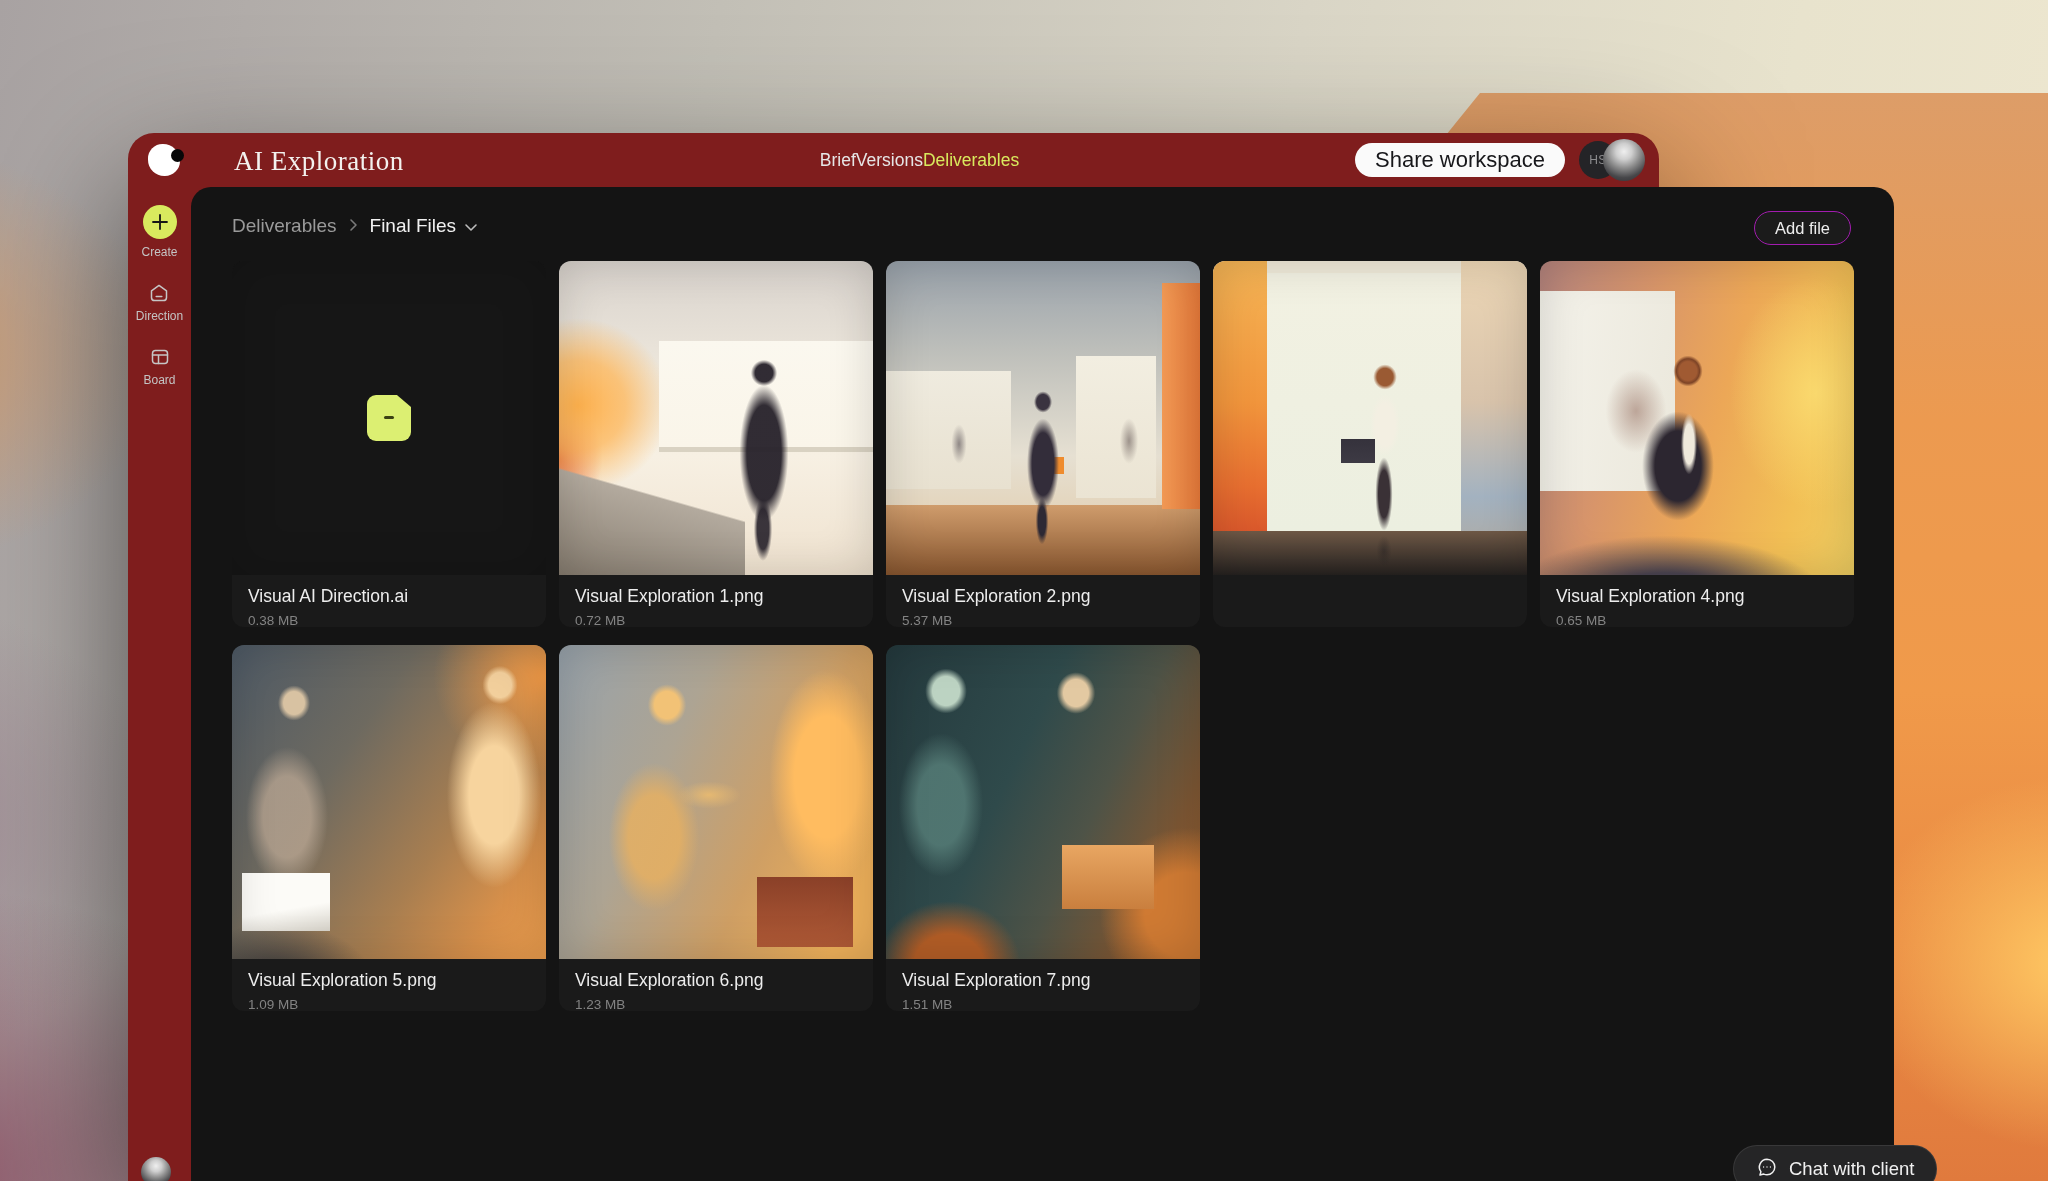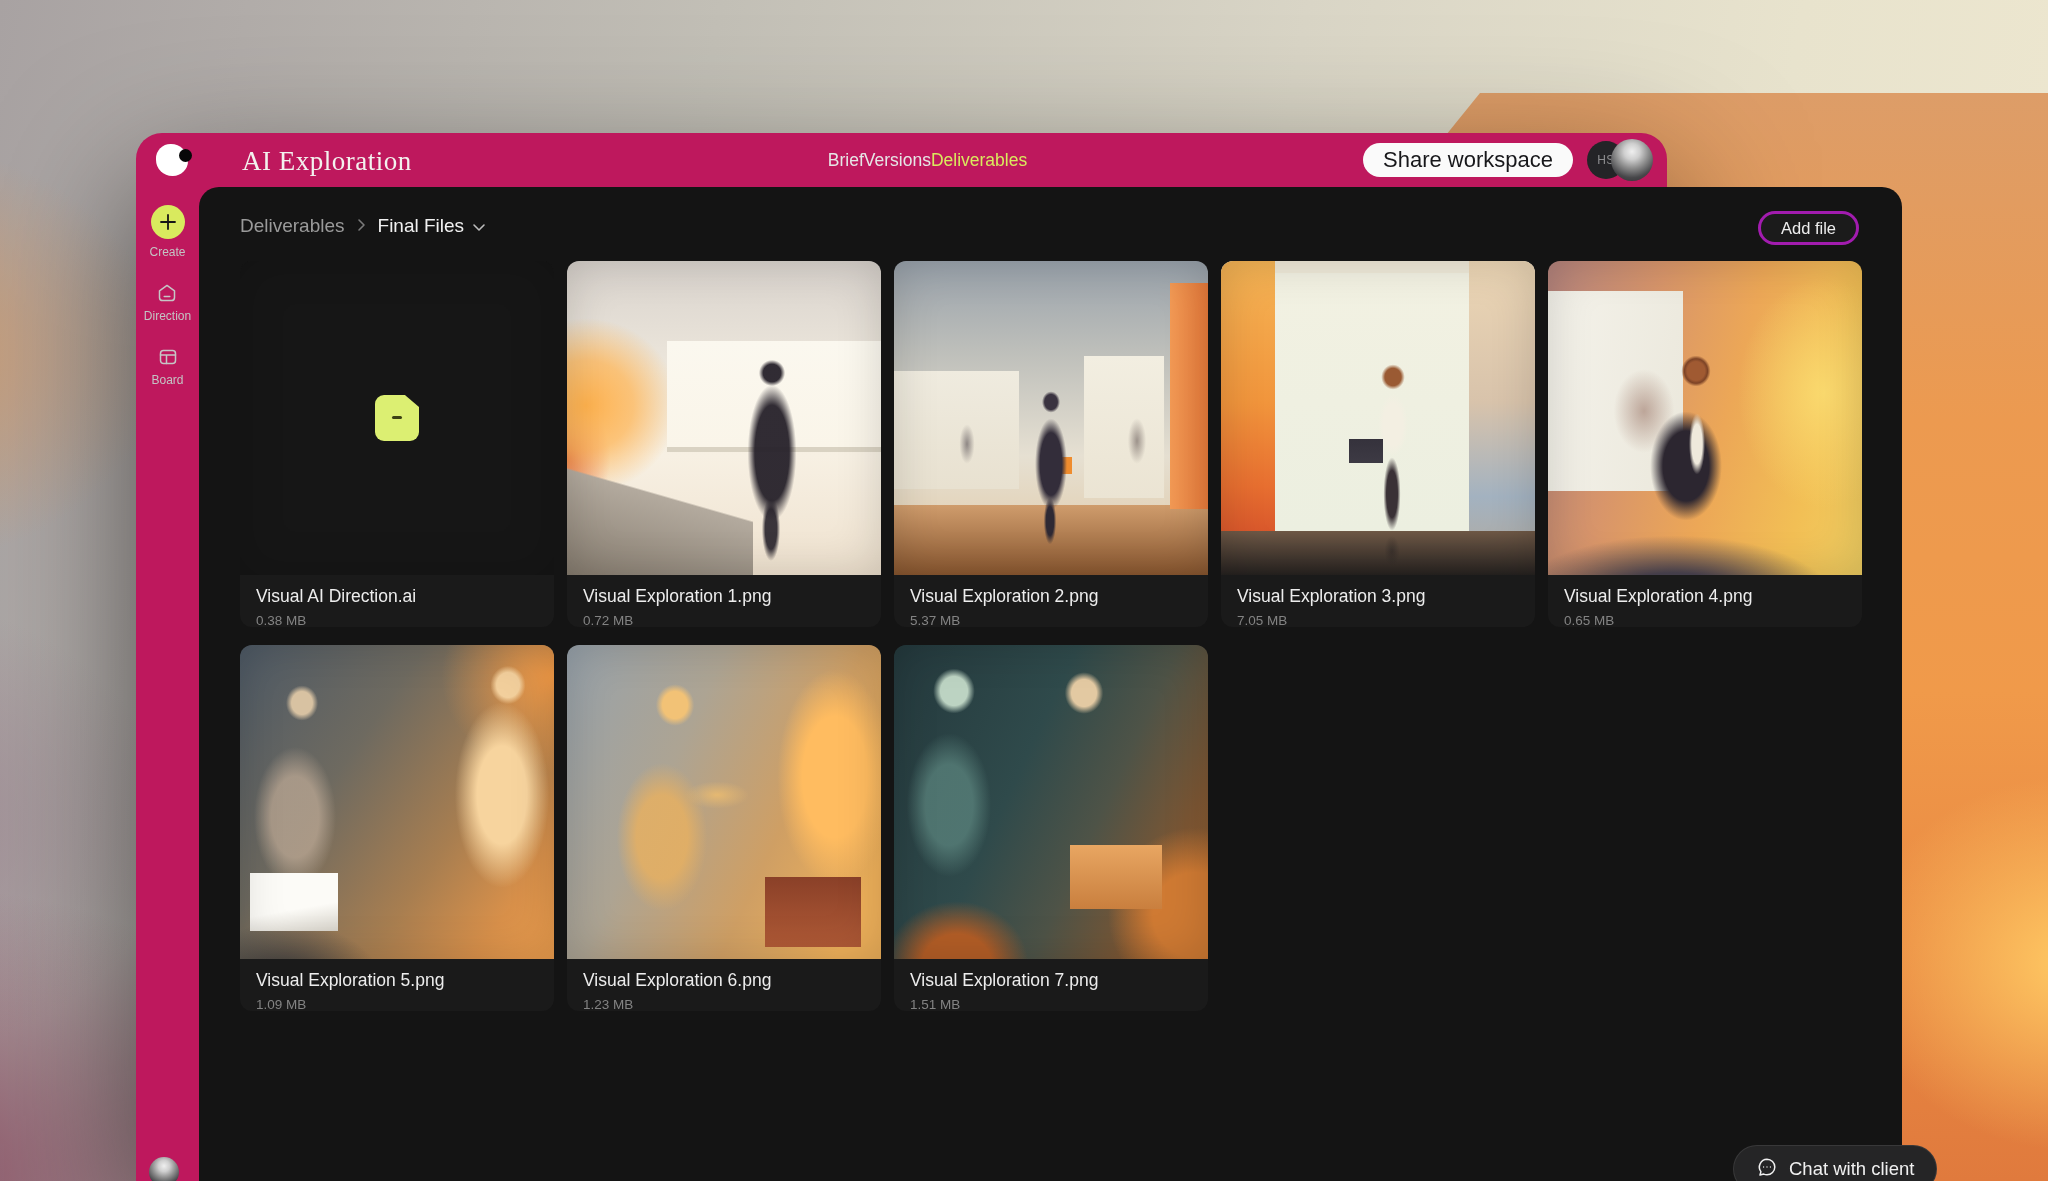--- a/index.html
+++ b/index.html
@@ -12,22 +12,22 @@
       radial-gradient(420px 330px at -6% 70%, #9d8892 0%, rgba(157,136,146,0) 70%),
       radial-gradient(380px 300px at -5% 30%, #d09a6c 0%, rgba(208,154,108,0) 70%),
       linear-gradient(100deg,#a8a2a2 0%,#c2bfb6 32%,#d9d5c6 58%,#e8e3cd 80%,#efe8d0 100%);}
   .wall-block{position:absolute;left:1446px;top:93px;right:0;bottom:0;
     clip-path:polygon(34px 0,100% 0,100% 100%,0 100%,0 42px);
     background:
       radial-gradient(300px 260px at 104% 80%, #ffc963 0%, rgba(255,201,99,0) 72%),
       linear-gradient(180deg,#dd9d68 0%,#ec9a50 30%,#f09a4a 55%,#ea8a43 78%,#e07a3d 100%);}
 
   
-  .window{position:absolute;left:136px;top:133px;width:1531px;height:1048px;
-    background:#be185d;border-radius:26px 26px 0 0;box-shadow:0 50px 140px rgba(0,0,0,.55);}
+  .window{position:absolute;left:128px;top:133px;width:1531px;height:1048px;
+    background:#7f1d1d;border-radius:26px 26px 0 0;box-shadow:0 50px 140px rgba(0,0,0,.55);}
 
   .titlebar{position:absolute;left:0;top:0;right:0;height:54px;}
   .logo{position:absolute;left:20px;top:11px;width:32px;height:32px;background:#fff;
     border-radius:46% 54% 48% 52%;}
   .logo::after{content:"";position:absolute;right:-4px;top:5px;width:13px;height:13px;
     background:#070708;border-radius:50%;}
   .app-title{position:absolute;left:106px;top:13px;color:#f3f1ee;font-size:27px;
     font-family:"Liberation Serif","DejaVu Serif",serif;letter-spacing:.5px;}
   .tabs{position:absolute;left:50%;transform:translateX(-50%);margin-left:26px;top:0;height:54px;
     display:flex;align-items:center;}
@@ -54,21 +54,21 @@
   .side-label.tight{margin-top:4px;}
   .bottom-avatar{position:absolute;left:13px;top:1024px;}
 
   
   .panel{position:absolute;left:63px;top:54px;width:1703px;height:994px;background:#141414;
     border-radius:20px 20px 0 0;}
   .breadcrumb{position:absolute;left:41px;top:28px;display:flex;align-items:center;gap:12px;font-size:19px;}
   .crumb-root{color:#9a9a9a;cursor:pointer;}
   .crumb-current{color:#f1f1f1;display:flex;align-items:flex-end;gap:8px;cursor:pointer;}
   .add-file-btn{position:absolute;right:43px;top:24px;height:34px;border-radius:18px;
-    background:rgba(255,255,255,.03);border:3px solid #a21caf;color:#ededed;font-size:16.5px;
+    background:rgba(255,255,255,.03);border:1px solid #a21caf;color:#ededed;font-size:16.5px;
     display:flex;align-items:center;padding:0 20px;}
 
   .grid{position:absolute;left:41px;top:74px;display:grid;grid-template-columns:repeat(5,314px);
     gap:18px 13px;}
   .card{width:314px;height:366px;border-radius:12px;background:#1a1a1a;overflow:hidden;cursor:pointer;}
   .thumb{position:relative;width:314px;height:314px;}
   .thumb::after{content:"";position:absolute;inset:0;box-shadow:inset 0 0 46px rgba(0,0,0,.16);}
   .card-meta{padding:11px 16px 0;}
   .file-name{color:#ededed;font-size:17.5px;}
   .file-size{color:#838383;font-size:13.5px;margin-top:6px;}
@@ -256,24 +256,20 @@
       <div class="card">
         <div class="thumb thumb-2"></div>
         <div class="card-meta">
           <div class="file-name">Visual Exploration 2.png</div>
           <div class="file-size">5.37 MB</div>
         </div>
       </div>
 
       <div class="card">
         <div class="thumb thumb-3"></div>
-        <div class="card-meta">
-          <div class="file-name">Visual Exploration 3.png</div>
-          <div class="file-size">7.05 MB</div>
-        </div>
       </div>
 
       <div class="card">
         <div class="thumb thumb-4"></div>
         <div class="card-meta">
           <div class="file-name">Visual Exploration 4.png</div>
           <div class="file-size">0.65 MB</div>
         </div>
       </div>
 

